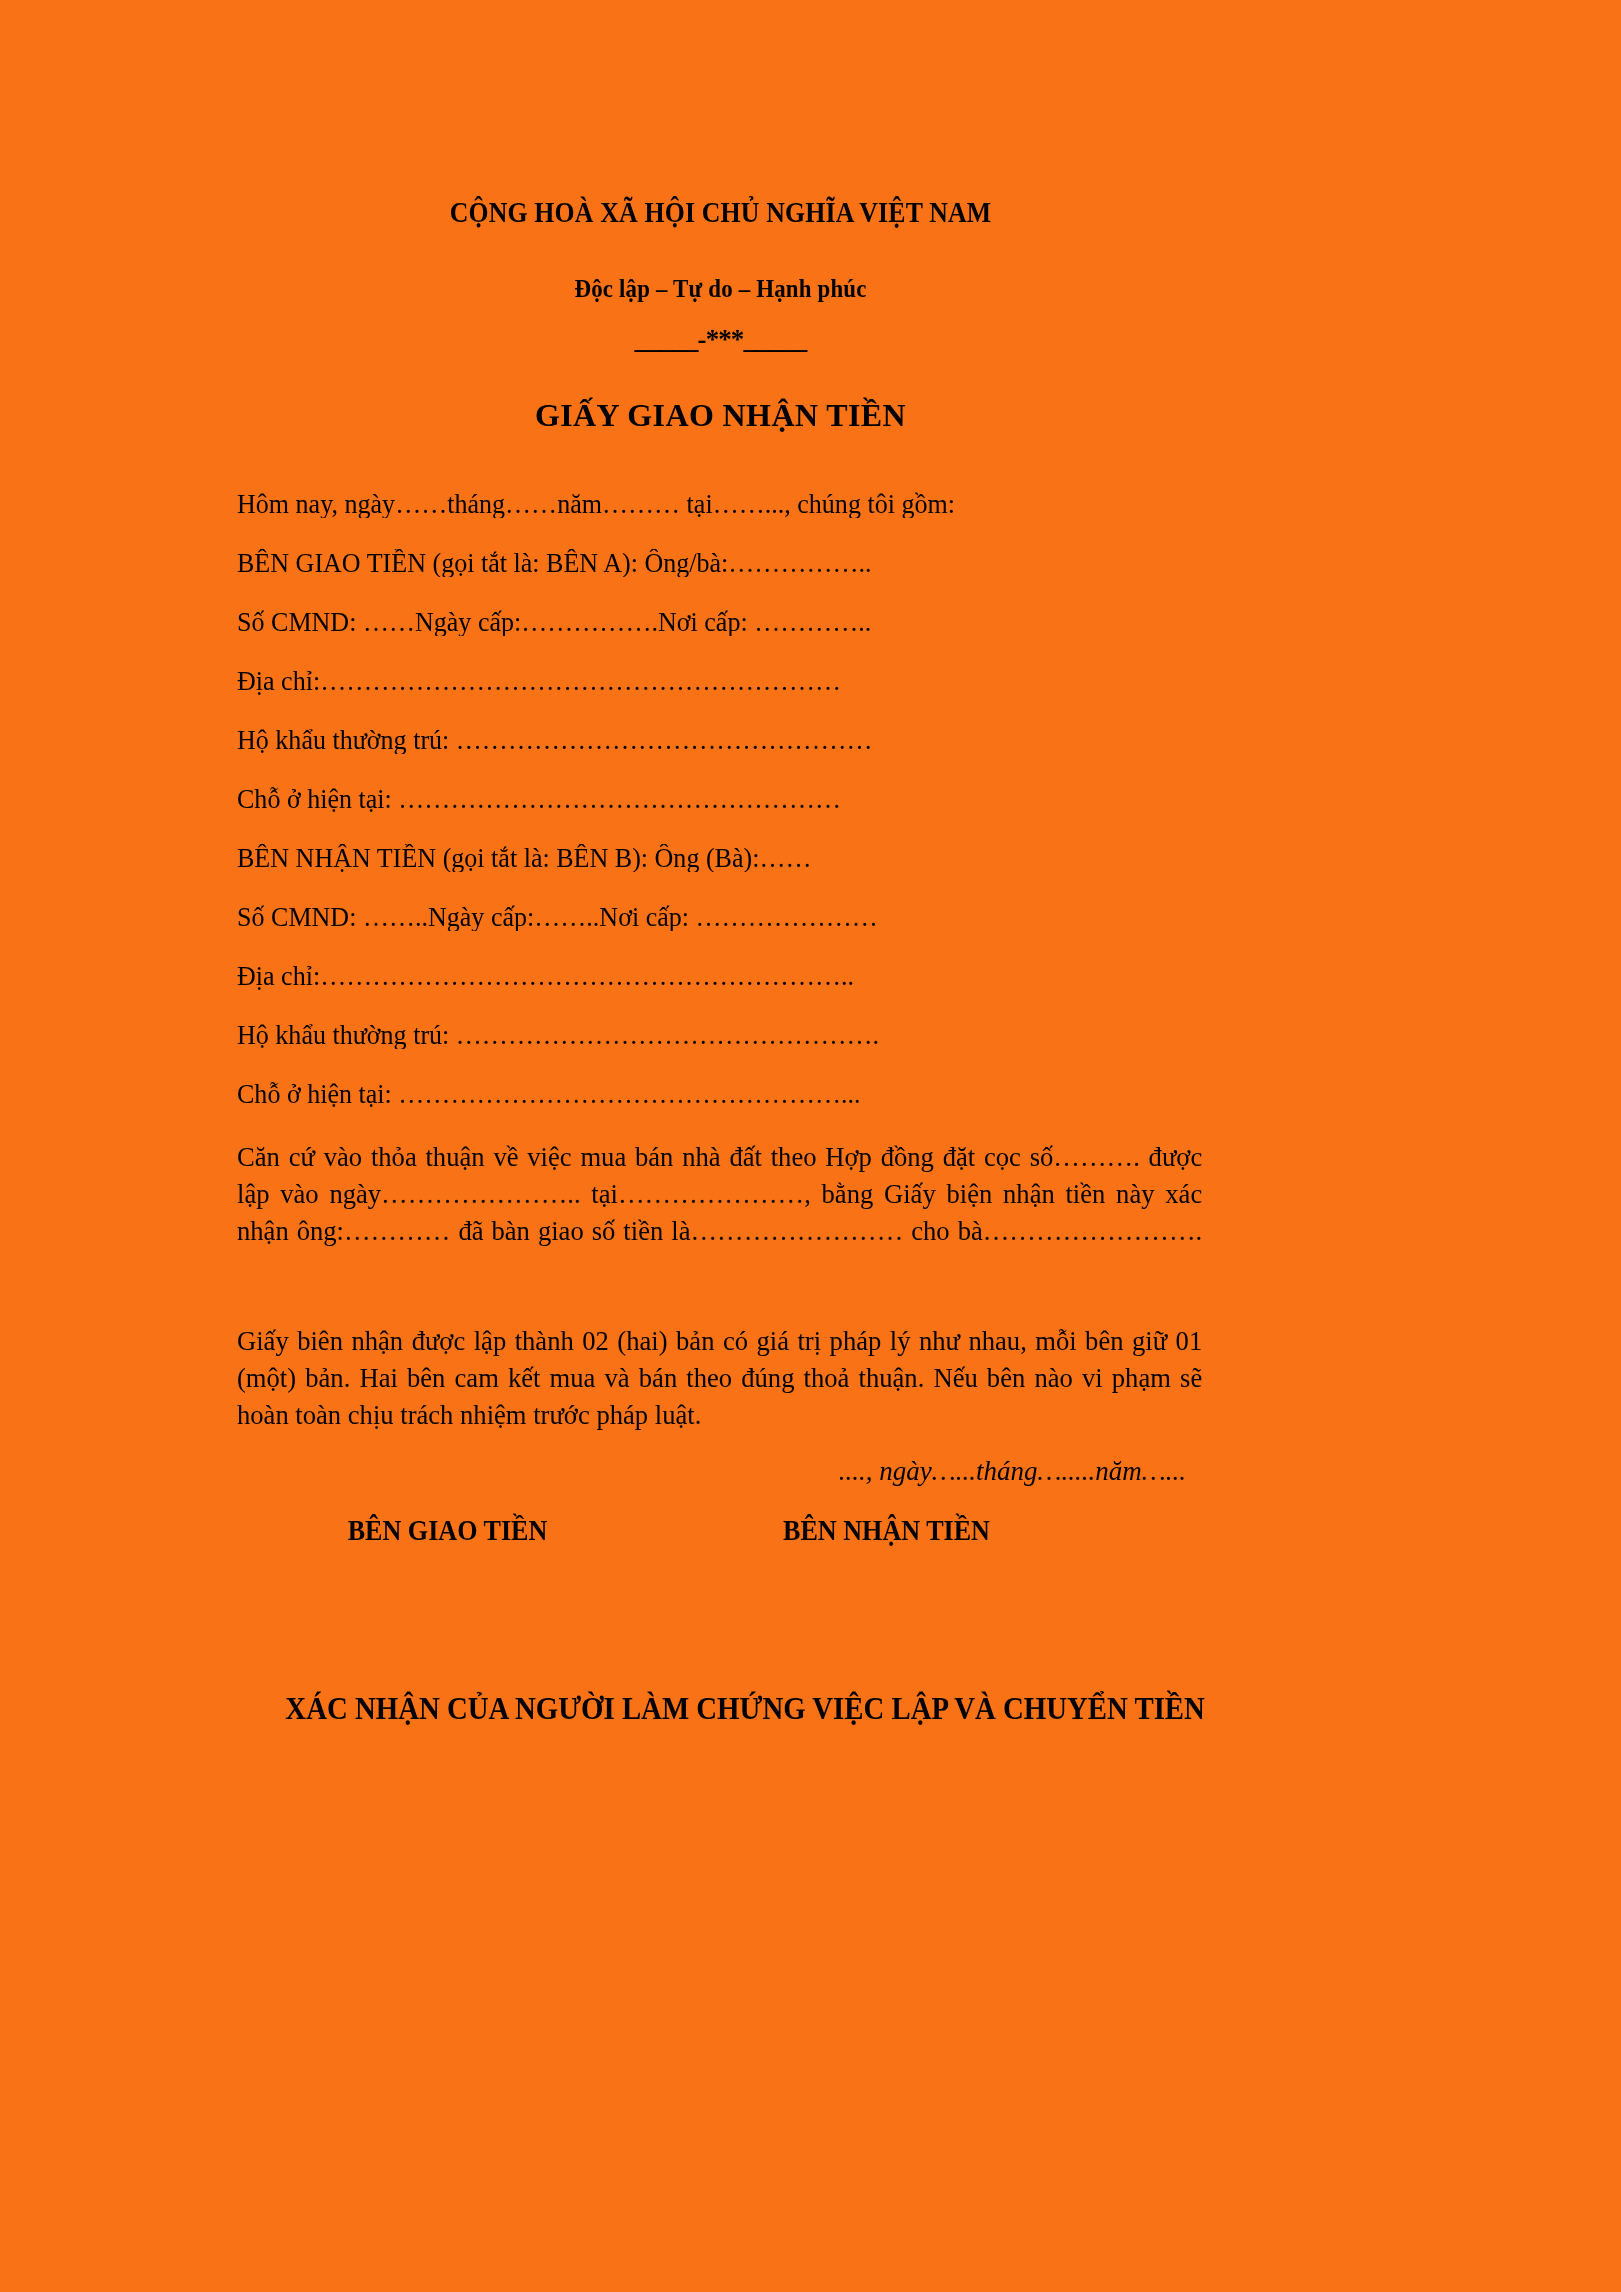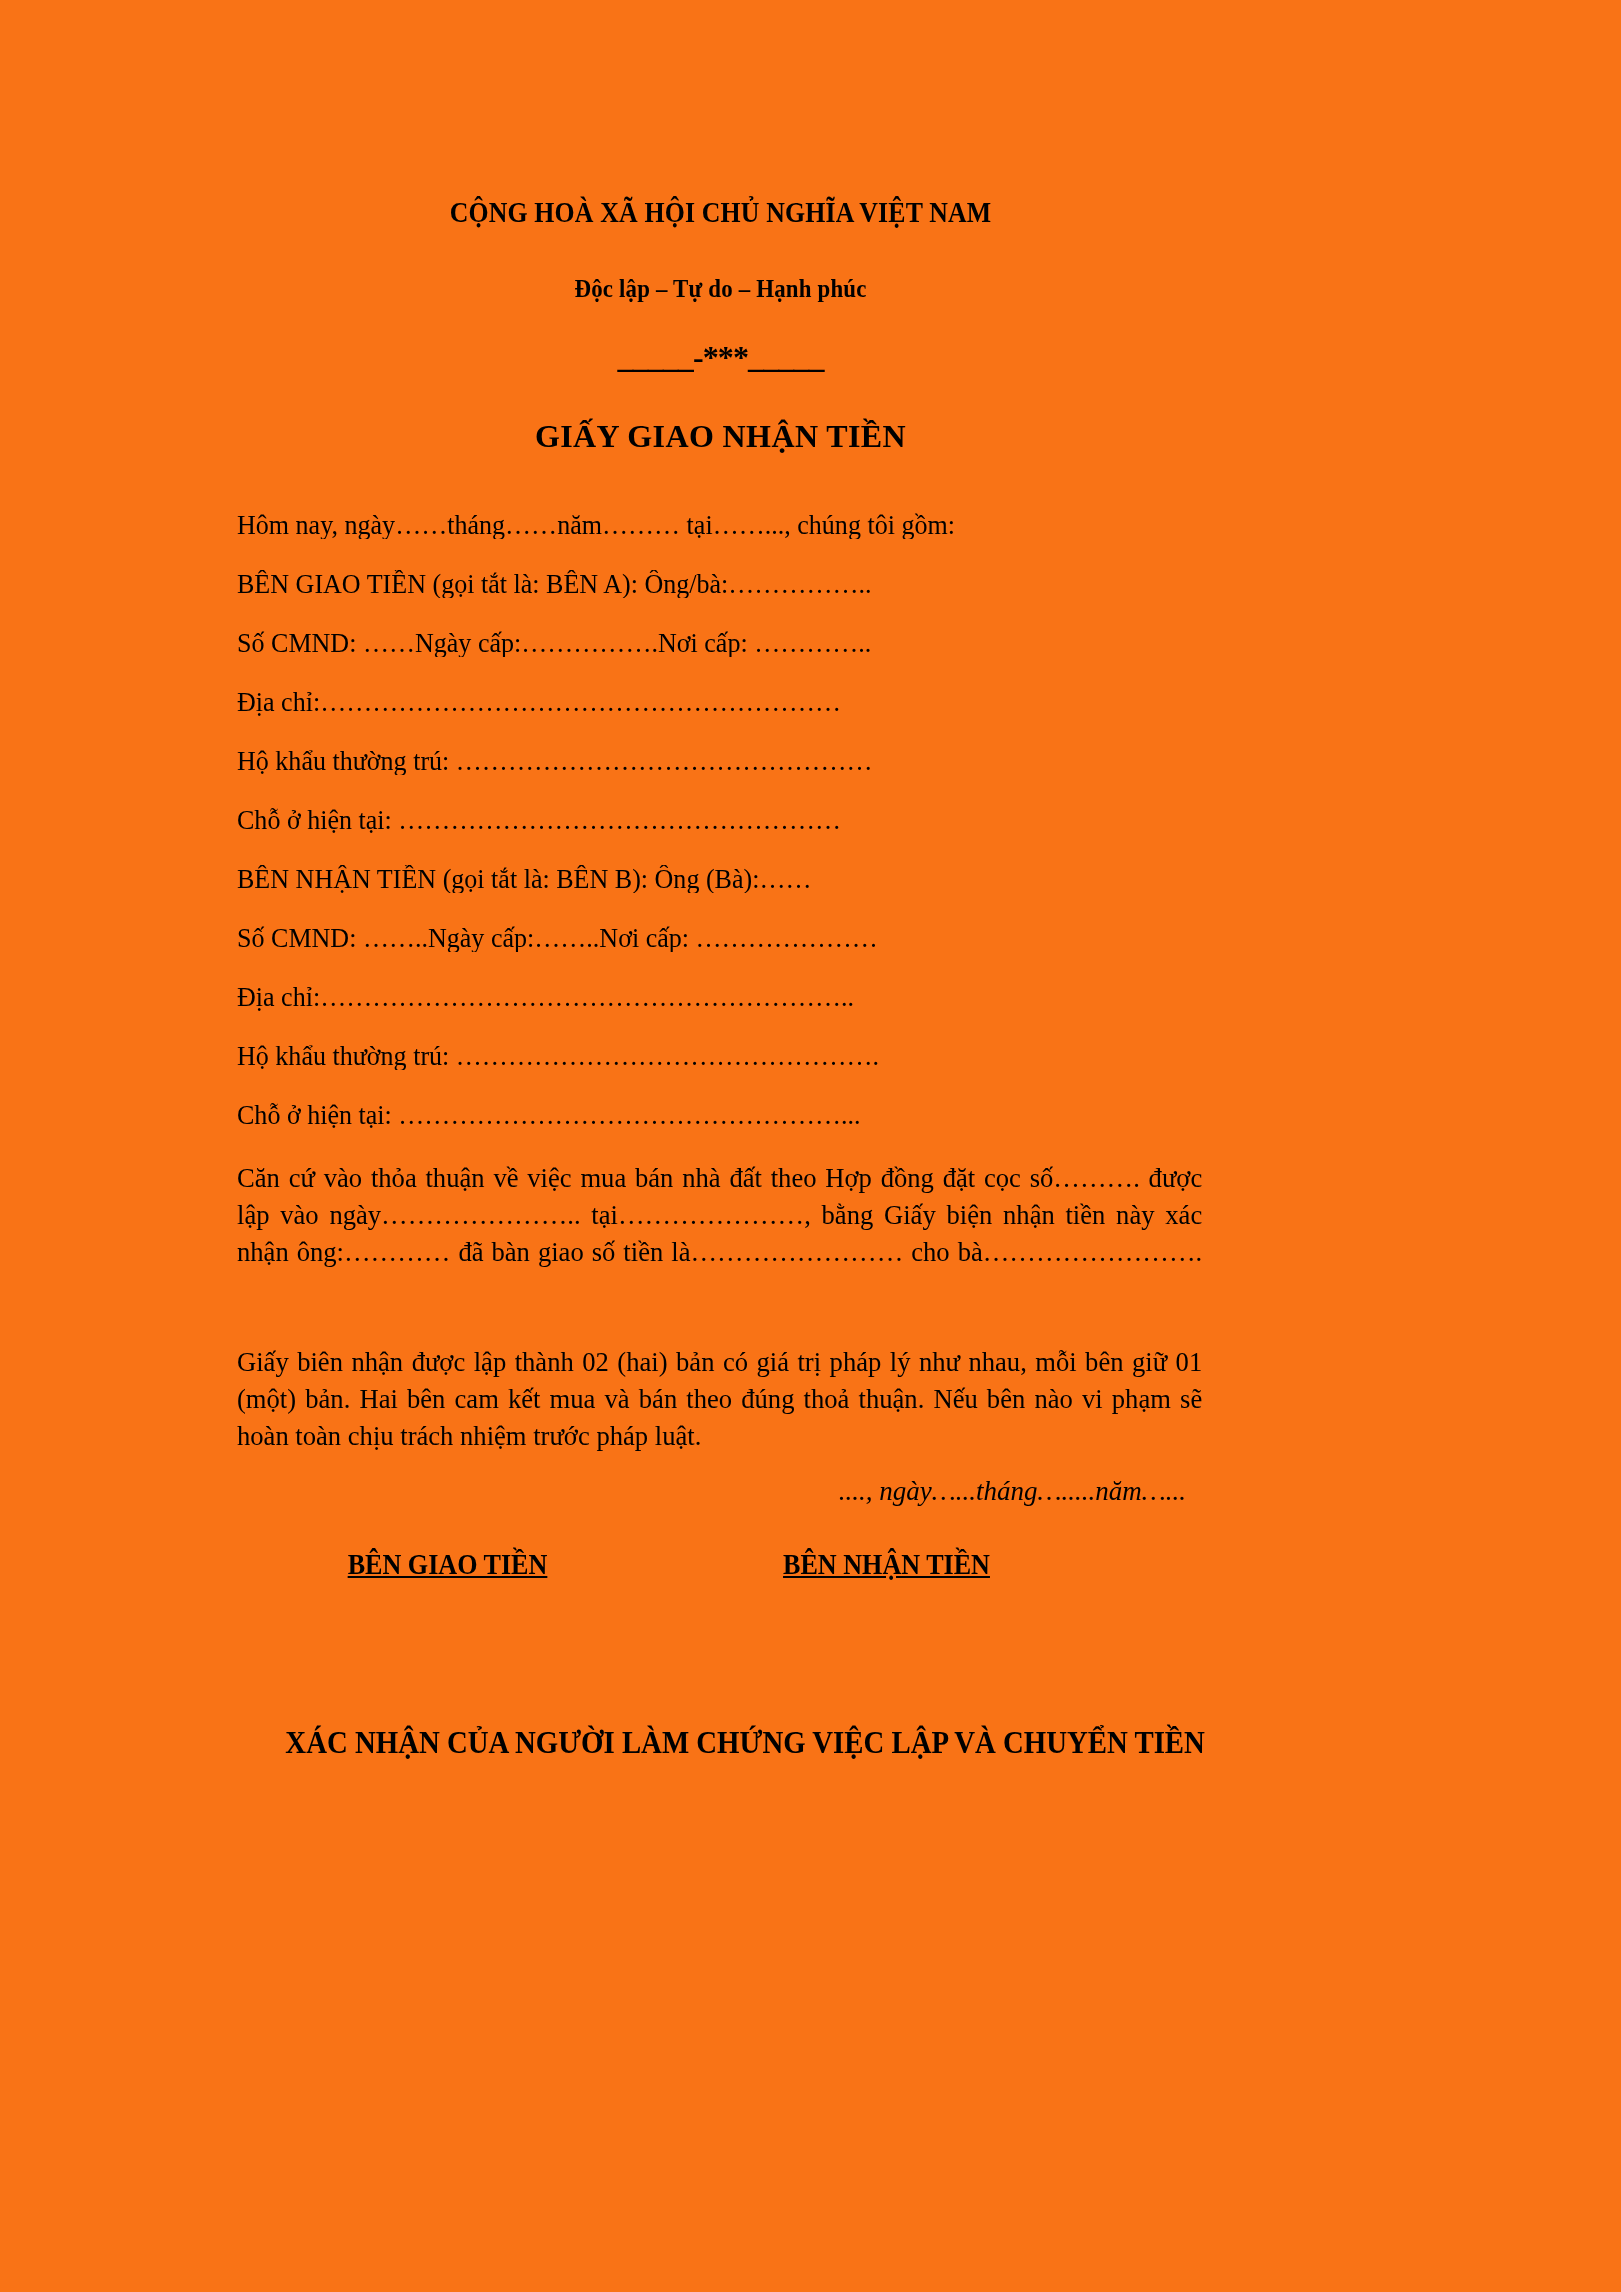--- a/index.html
+++ b/index.html
@@ -51,23 +51,23 @@
   .motto-line {
     font-size: 26px;
     line-height: 1.1;
     margin-top: 47px;
     transform: scaleX(0.88);
     transform-origin: center;
     white-space: nowrap;
   }
 
   .stars-line {
-    font-size: 32px;
+    font-size: 27px;
     line-height: 1.1;
-    margin-top: 36px;
+    margin-top: 21px;
     letter-spacing: -0.9px;
     white-space: nowrap;
   }
 
   
   .doc-title {
     text-align: center;
     font-size: 32px;
     font-weight: bold;
     margin-top: 43px;
@@ -120,22 +120,21 @@
     font-style: italic;
     font-size: 27px;
     text-align: right;
     padding-right: 18px;
     margin-top: 22px;
     white-space: nowrap;
   }
 
   .signature-row {
     display: flex;
-    margin-top: 41px;
-    text-decoration: underline;
+    margin-top: 27px;
   }
 
   .sig-col {
     font-size: 29px;
     font-weight: bold;
     text-align: center;
     transform: scaleX(0.9);
     white-space: nowrap;
   }
 

